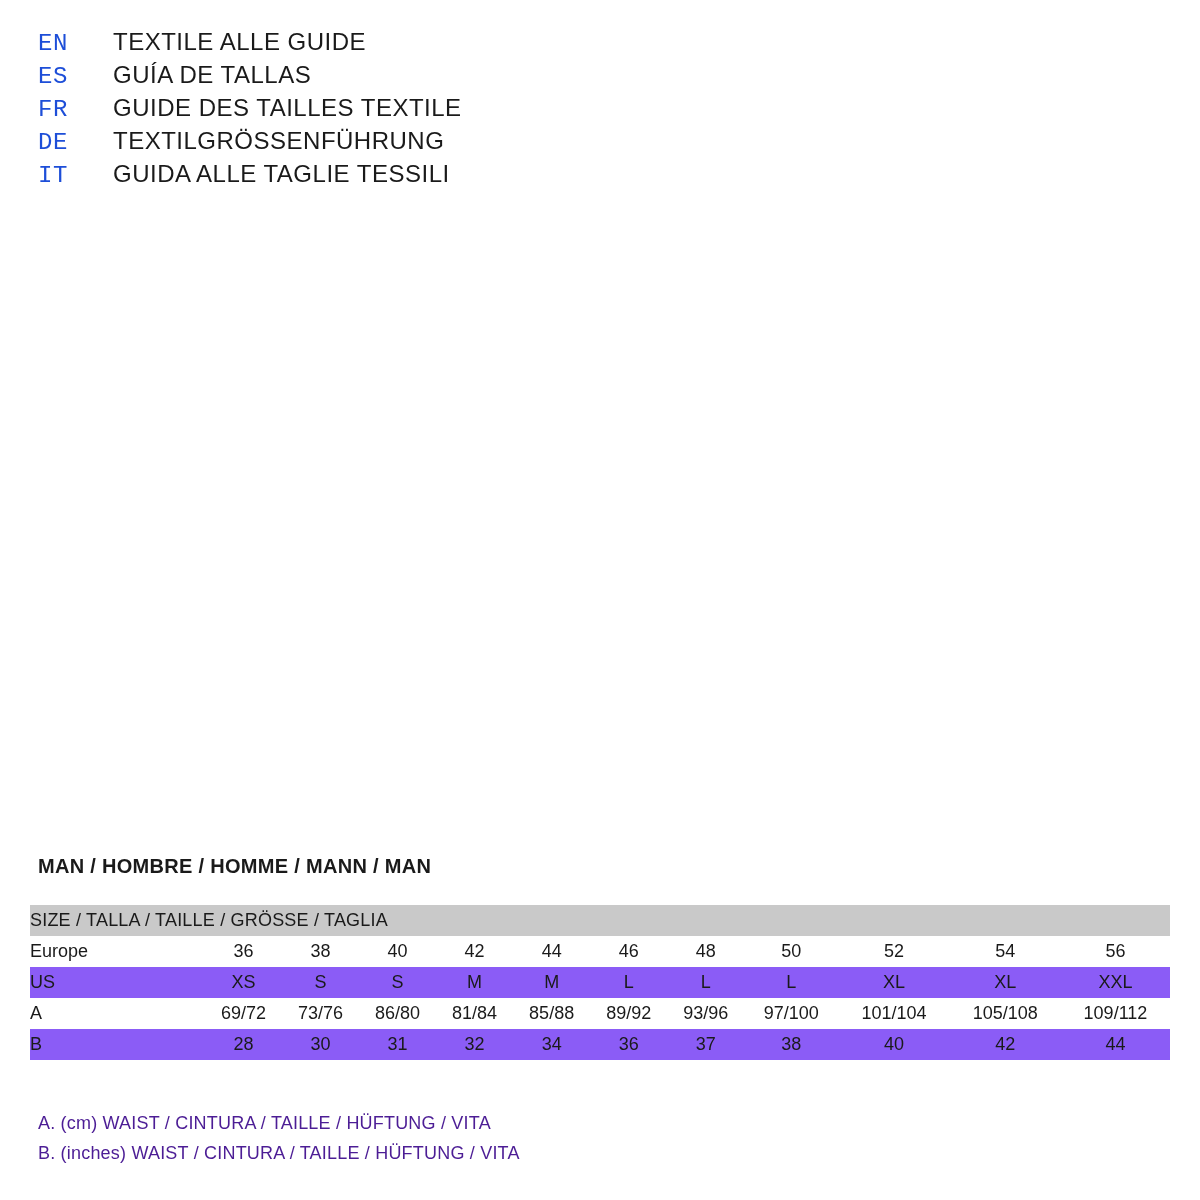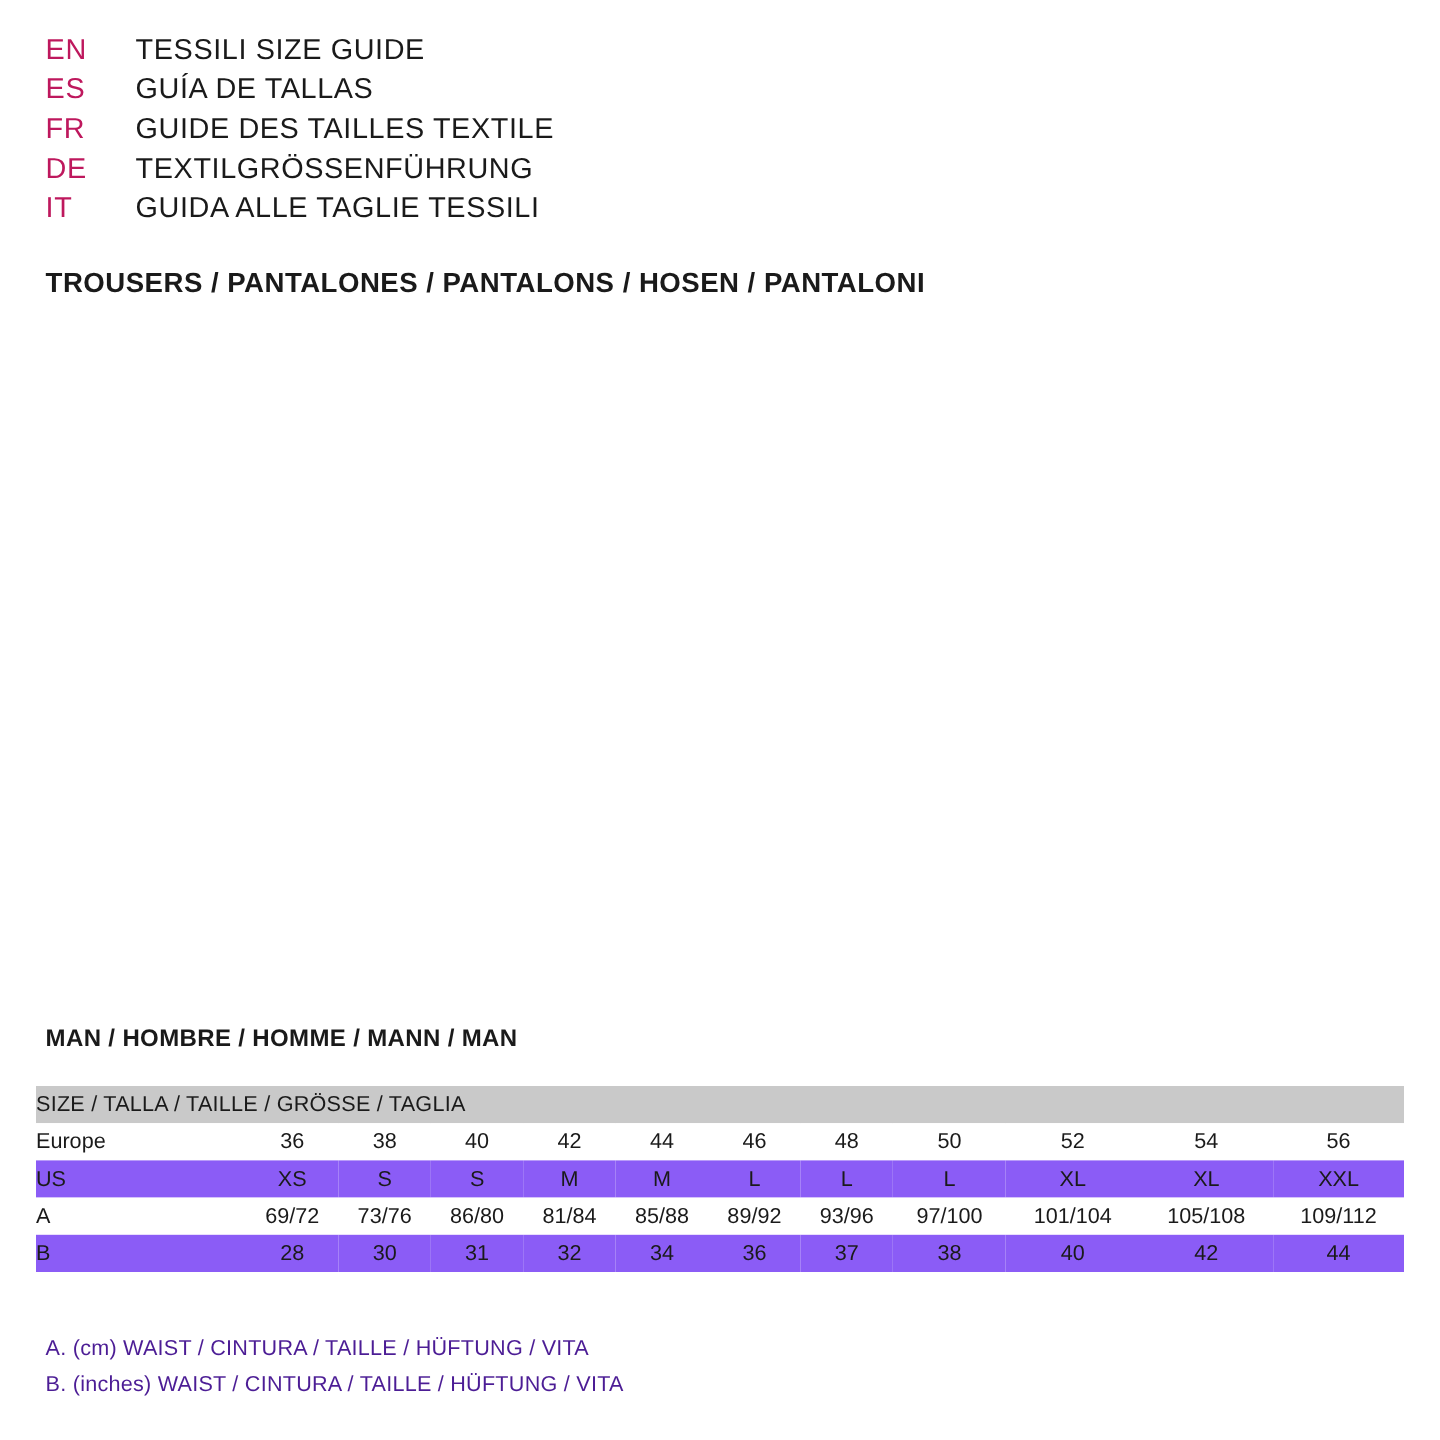--- a/index.html
+++ b/index.html
@@ -30,21 +30,22 @@
   }
   .lang-row {
     display: flex;
     align-items: baseline;
     height: 33px;
   }
   .lang-code {
     width: 75px;
     font-size: 24px;
     letter-spacing: 0.5px;
-    color: #be185d;
+    color: #1d4ed8;
+    font-family: Liberation Mono, monospace;
   }
   .lang-text {
     font-size: 24px;
     letter-spacing: 0.5px;
     color: #1a1a1a;
   }
   .garment-title {
     position: absolute;
     left: 38px;
     top: 222px;
@@ -135,41 +136,40 @@
   }
 </style>
 </head>
 <body>
 
 <div class="page">
 
   <div class="lang-block">
     <div class="lang-row">
       <span class="lang-code">EN</span>
-      <span class="lang-text">TESSILI SIZE GUIDE</span>
+      <span class="lang-text">TEXTILE ALLE GUIDE</span>
     </div>
     <div class="lang-row">
       <span class="lang-code">ES</span>
       <span class="lang-text">GUÍA DE TALLAS</span>
     </div>
     <div class="lang-row">
       <span class="lang-code">FR</span>
       <span class="lang-text">GUIDE DES TAILLES TEXTILE</span>
     </div>
     <div class="lang-row">
       <span class="lang-code">DE</span>
       <span class="lang-text">TEXTILGRÖSSENFÜHRUNG</span>
     </div>
     <div class="lang-row">
       <span class="lang-code">IT</span>
       <span class="lang-text">GUIDA ALLE TAGLIE TESSILI</span>
     </div>
   </div>
 
-  <div class="garment-title">TROUSERS / PANTALONES / PANTALONS / HOSEN / PANTALONI</div>
 
 
   <div class="section-label">MAN / HOMBRE / HOMME / MANN / MAN</div>
 
   <table class="size-table">
     <tbody>
       <tr class="row-head">
         <th colspan="12">SIZE / TALLA / TAILLE / GRÖSSE / TAGLIA</th>
       </tr>
       <tr class="row-light">

